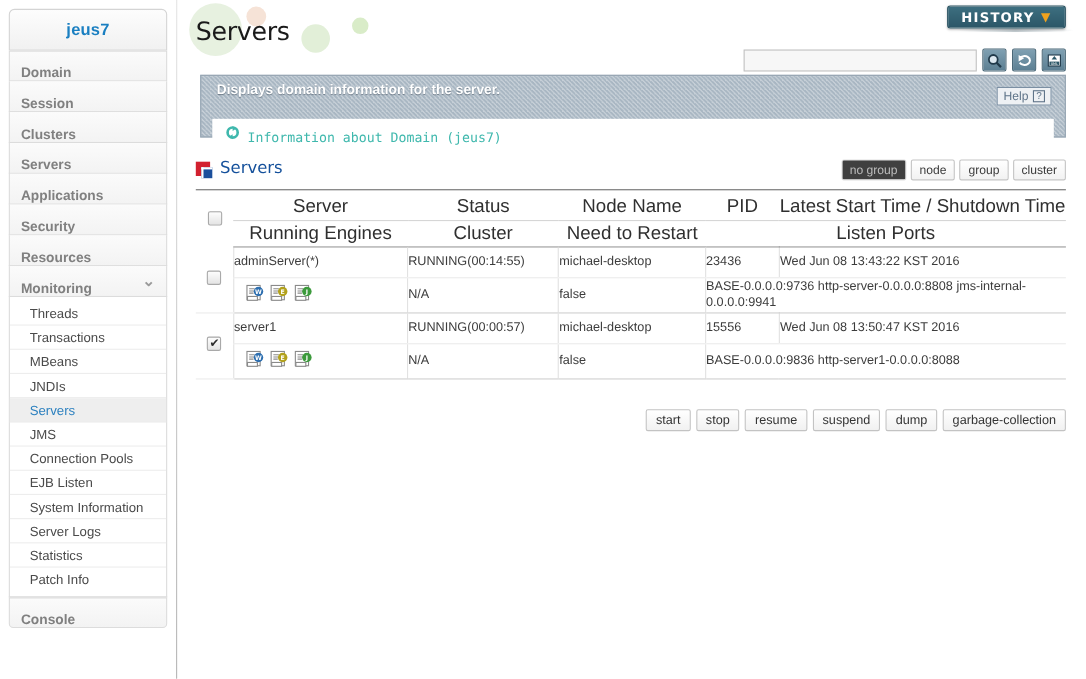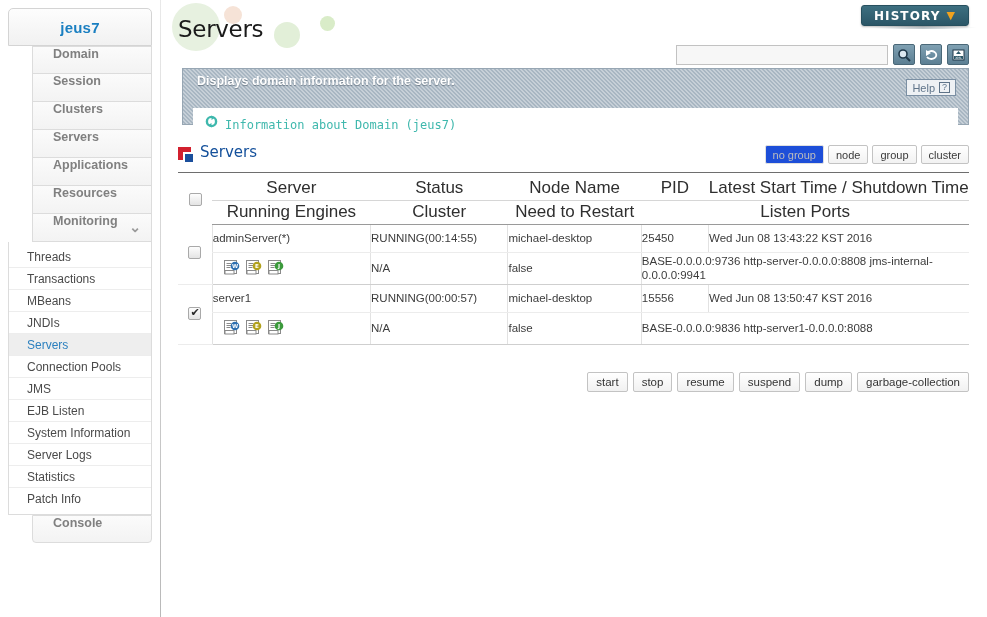--- a/index.html
+++ b/index.html
@@ -32,27 +32,26 @@
     display: flex; align-items: center; justify-content: center;
     color: #1a7fc1; font-size: 15px; font-weight: bold;
     letter-spacing: .2px;
   }
   .nav-top { margin: 0 8px; }
   .nav-item {
     height: 28px;
     border: 1px solid #dcdcdc;
     border-top: none;
     background: linear-gradient(to bottom,#fbfbfb,#f3f3f3);
-    display: flex; align-items: flex-start;
-    padding: 0 20px;
+    display: flex; align-items: flex-end;
+    padding: 0 10px;
     font-size: 12.5px;
     color: #808080;
     font-weight: bold;
     position: relative;
-    margin-left: 24px;
   }
   .nav-item.first { border-top: 1px solid #dcdcdc; }
   .nav-item .chev {
     position: absolute; right: 10px; top: 50%;
     transform: translateY(-60%);
     color: #9a9a9a; font-size: 10px; line-height: 1;
   }
   .submenu {
     margin: 0 8px;
     border: 1px solid #dcdcdc;
@@ -196,21 +195,21 @@
     font-family: "DejaVu Sans", sans-serif;
   }
   .group-btns { position: absolute; right: 0; top: 2px; display: flex; gap: 4px; }
   .gbtn {
     height: 19px; padding: 0 7px;
     border: 1px solid #c3c3c3; border-radius: 2px;
     background: linear-gradient(to bottom,#ffffff,#f2f2f2);
     font-size: 11px; color: #3b3b3b;
     display: flex; align-items: center;
   }
-  .gbtn.disabled { color: #bdbdbd; border-color: #e0e0e0; background: #1d4ed8; }
+  .gbtn.disabled { color: #bdbdbd; border-color: #e0e0e0; background: #404040; }
 
   .sec-rule {
     position: absolute; left: 16px; right: 18px; top: 172px;
     height: 1px; background: #6e6e6e;
   }
 
   
   .tbl {
     position: absolute; left: 16px; top: 176px; right: 18px;
     border-collapse: collapse;
@@ -275,20 +274,23 @@
       <div class="nav-item">
         <span>Clusters</span>
       </div>
       <div class="nav-item">
         <span>Servers</span>
       </div>
       <div class="nav-item">
         <span>Applications</span>
       </div>
       <div class="nav-item">
+        <span>Security</span>
+      </div>
+      <div class="nav-item">
         <span>Resources</span>
       </div>
       <div class="nav-item">
         <span>Monitoring</span>
         <span class="chev" style="font-size: 14px;">⌄</span>
       </div>
     </div>
   <div class="submenu">
       <div class="sub-item">
         <span>Threads</span>
@@ -299,24 +301,24 @@
       <div class="sub-item">
         <span>MBeans</span>
       </div>
       <div class="sub-item">
         <span>JNDIs</span>
       </div>
       <div class="sub-item active">
         <span>Servers</span>
       </div>
       <div class="sub-item">
+        <span>JMS</span>
+      </div>
+      <div class="sub-item">
         <span>Connection Pools</span>
-      </div>
-      <div class="sub-item">
-        <span>JMS</span>
       </div>
       <div class="sub-item">
         <span>EJB Listen</span>
       </div>
       <div class="sub-item">
         <span>System Information</span>
       </div>
       <div class="sub-item">
         <span>Server Logs</span>
       </div>
@@ -418,21 +420,21 @@
           <td class="hdr-cell hdrband-bottom">Running Engines</td>
           <td class="hdr-cell hdrband-bottom">Cluster</td>
           <td class="hdr-cell hdrband-bottom">Need to Restart</td>
           <td class="hdr-cell hdrband-bottom" colspan="2">Listen Ports</td>
         </tr>
         <tr class="row-top">
           <td class="chk-col" rowspan="2"><span class="cb"></span></td>
           <td class="cell-pad vline">adminServer(*)</td>
           <td class="cell-pad vline">RUNNING(00:14:55)</td>
           <td class="cell-pad vline">michael-desktop</td>
-          <td class="cell-pad vline">25450</td>
+          <td class="cell-pad vline">23436</td>
           <td class="cell-pad vline">Wed Jun 08 13:43:22 KST 2016</td>
         </tr>
         <tr class="row-bot">
           <td class="vline">
             <div class="engines">
               <span><svg width="17" height="17" viewBox="0 0 17 17">
                   <rect x="1.5" y="1.5" width="12" height="13" fill="#ffffff" stroke="#8a8a8a" stroke-width="1"></rect>
                   <line x1="3.5" y1="4.5" x2="8.5" y2="4.5" stroke="#8a8a8a" stroke-width="1"></line>
                   <line x1="3.5" y1="6.5" x2="8.5" y2="6.5" stroke="#8a8a8a" stroke-width="1"></line>
                   <line x1="3.5" y1="8.5" x2="7.5" y2="8.5" stroke="#8a8a8a" stroke-width="1"></line>

